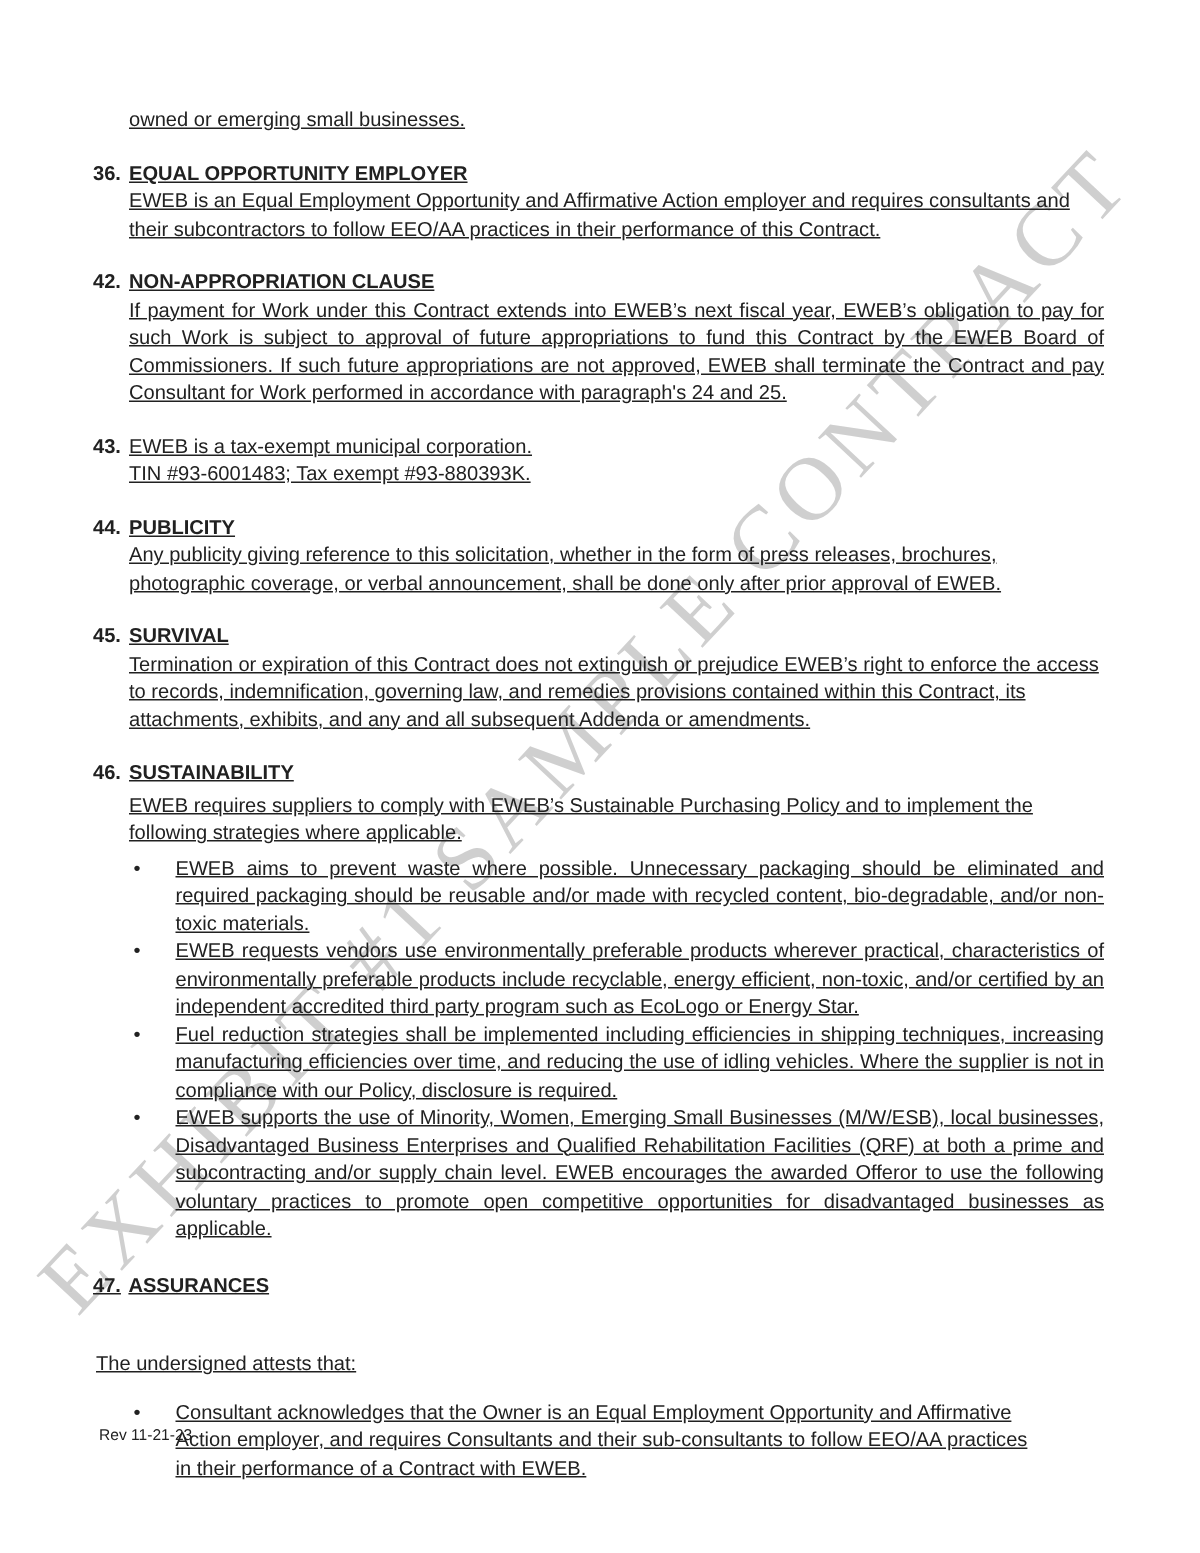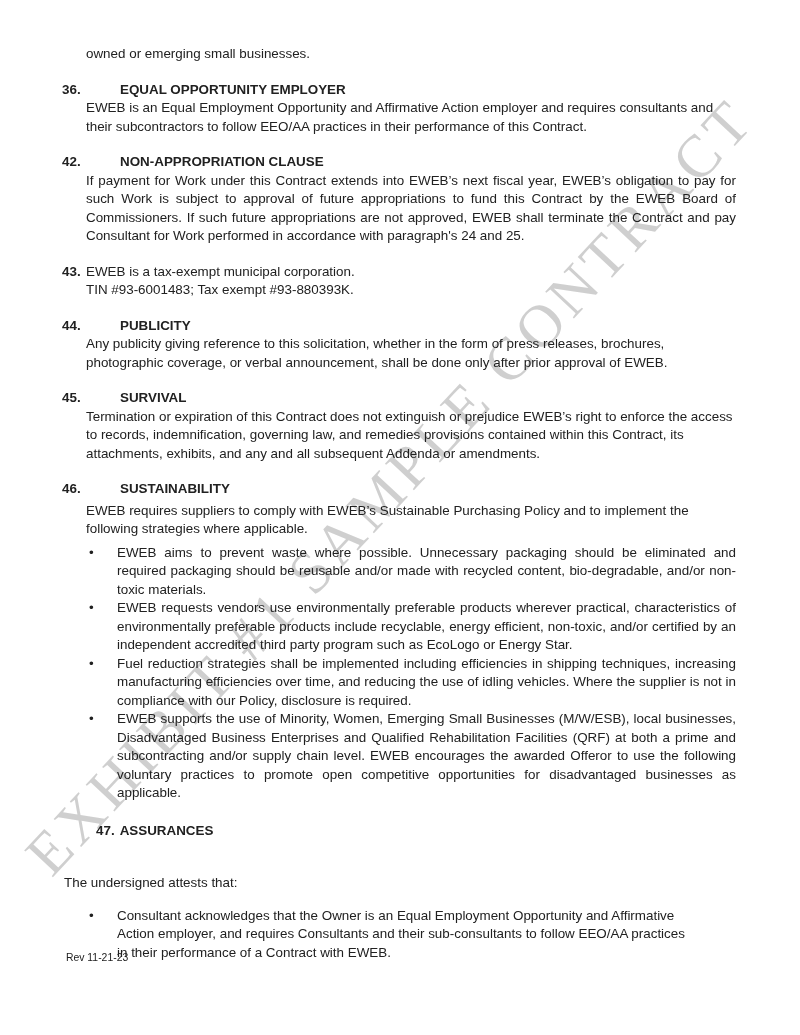--- a/index.html
+++ b/index.html
@@ -25,27 +25,28 @@
     color: rgba(130, 130, 130, 0.38);
     white-space: nowrap;
     z-index: 0;
     user-select: none;
   }
   .content {
     position: absolute;
     inset: 0;
     z-index: 1;
     box-sizing: border-box;
-    padding: 45px 64px 0 62px;
+    padding: 71px 64px 0 62px;
+    text-decoration: underline;
   }
   p { margin: 0; }
   .intro { margin-left: 24px; }
   .section { position: relative; margin-top: 17px; padding-left: 24px; }
   .section .num { position: absolute; left: 0; top: 0; font-weight: 700; }
-  .sec-title { font-weight: 700; margin-left: 34px; }
+  .sec-title { font-weight: 700; }
   .justify { text-align: justify; }
   .mt3 { margin-top: 3px; }
   ul.bullets { list-style: none; margin: 5px 0 0 0; padding: 0; }
   ul.bullets li { position: relative; padding-left: 31px; text-align: justify; }
   ul.bullets li::before { content: "\2022"; position: absolute; left: 3px; }
   .section47 { margin-top: 19px; margin-left: 0; padding-left: 0; }
   .section47 .num-inline { font-weight: 700; margin-right: 5px; }
   .attest { margin-top: 34px; margin-left: 2px; }
   ul.bullets.attest-bullets { margin: 14px 0 0 24px; }
   ul.bullets.attest-bullets li { text-align: left; padding-right: 40px; }

